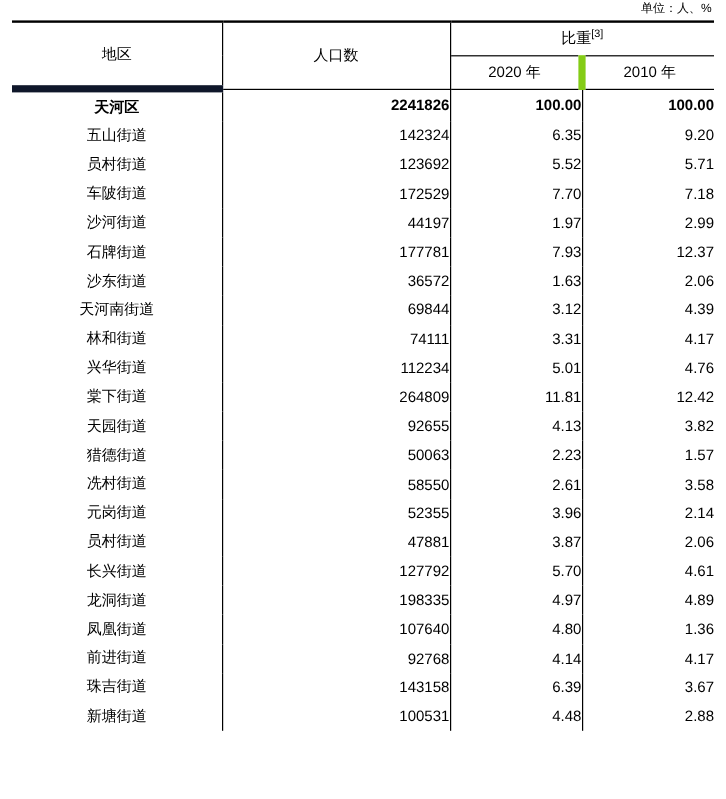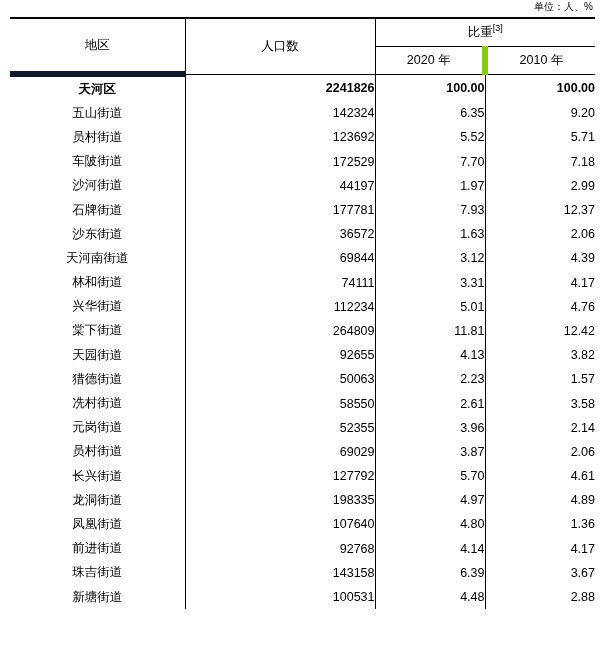--- a/index.html
+++ b/index.html
@@ -221,21 +221,21 @@
           <td class="c-share">3.58</td>
         </tr>
         <tr>
           <td class="c-region">元岗街道</td>
           <td class="c-pop">52355</td>
           <td class="c-share sep">3.96</td>
           <td class="c-share">2.14</td>
         </tr>
         <tr>
           <td class="c-region">员村街道</td>
-          <td class="c-pop">69029</td>
+          <td class="c-pop">47881</td>
           <td class="c-share sep">3.87</td>
           <td class="c-share">2.06</td>
         </tr>
         <tr>
           <td class="c-region">长兴街道</td>
           <td class="c-pop">127792</td>
           <td class="c-share sep">5.70</td>
           <td class="c-share">4.61</td>
         </tr>
         <tr>

